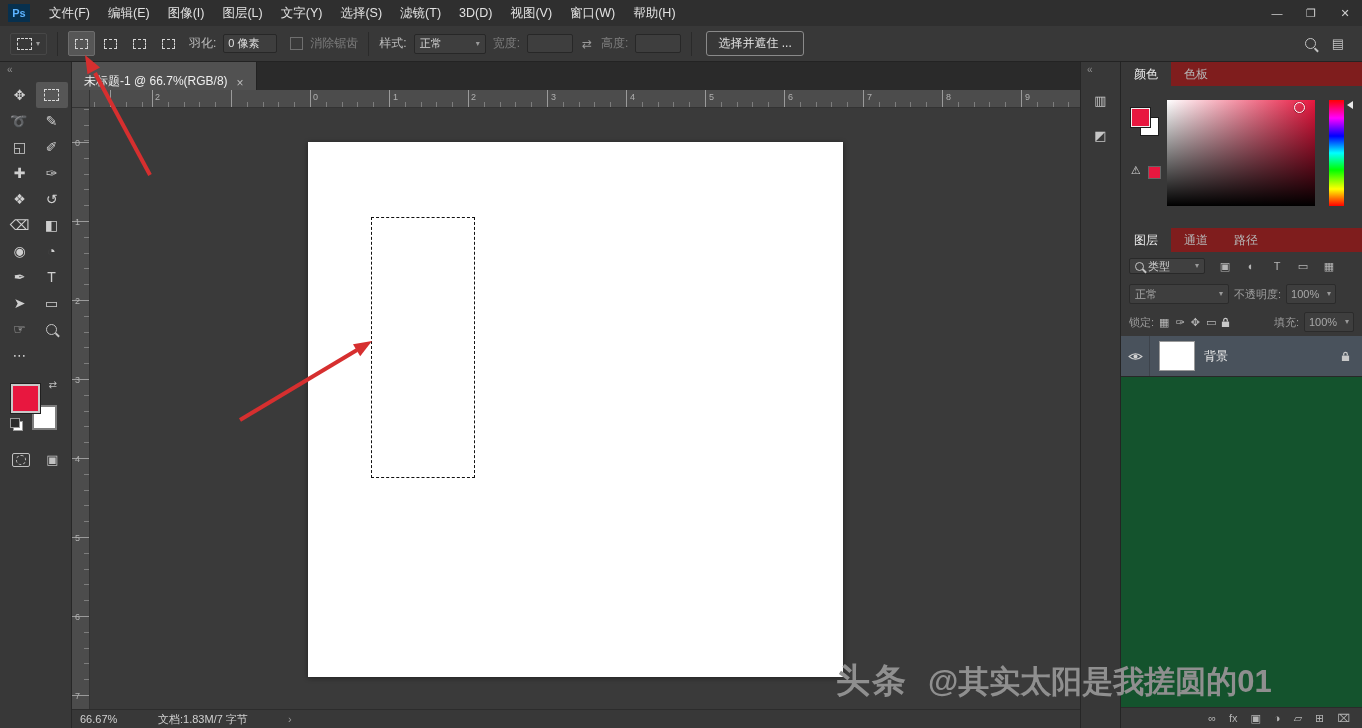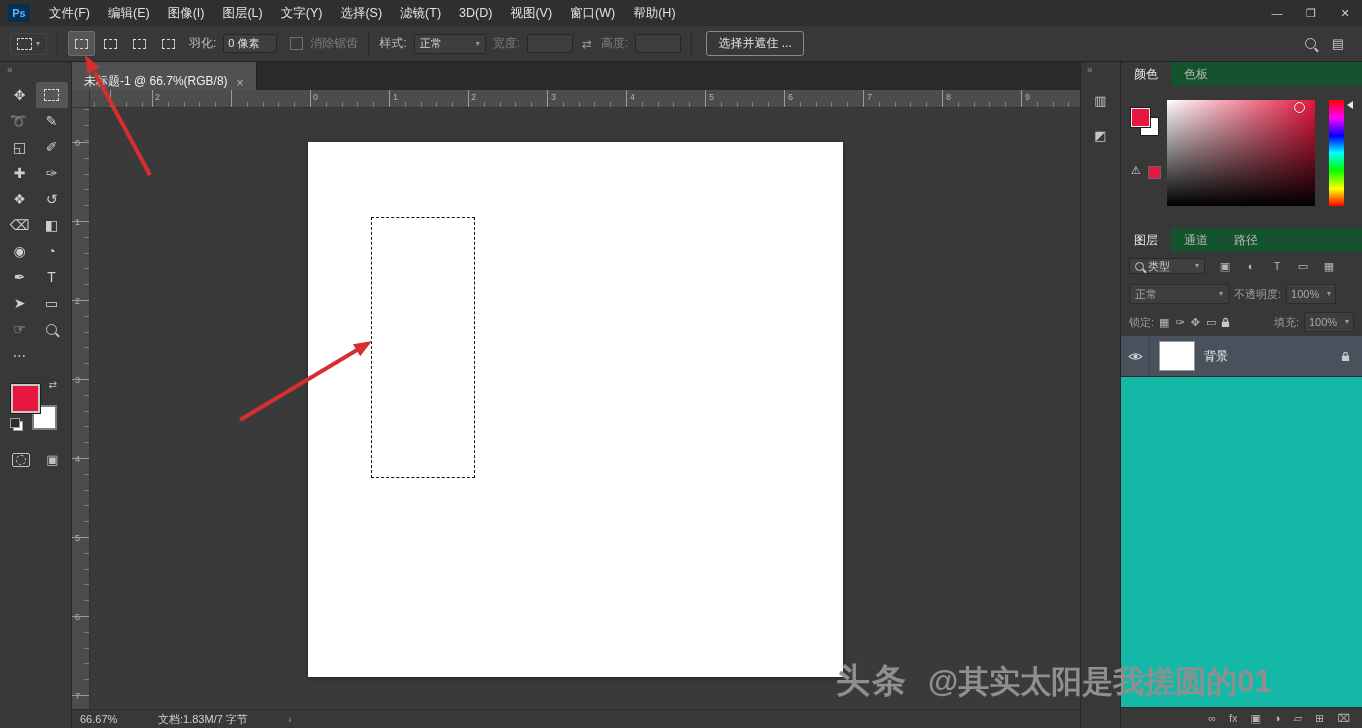--- a/index.html
+++ b/index.html
@@ -86,21 +86,21 @@
   .sdoc{width:122px;}
   .schev{color:#9a9a9a;margin-left:8px;}
   
   .dock{position:absolute;left:1080px;top:62px;bottom:0;width:40px;background:#383838;border-left:1px solid #262626;box-sizing:border-box;}
   .dcollapse{height:16px;line-height:16px;padding-left:6px;font-size:10px;color:#8f8f8f;}
   .dicon{width:28px;height:26px;margin:9px auto 0 auto;display:flex;align-items:center;justify-content:center;border-radius:3px;}
   .dg{font-size:13px;color:#c6c6c6;}
   
   .panels{position:absolute;left:1120px;right:0;top:62px;bottom:0;background:#383838;border-left:1px solid #242424;
           display:flex;flex-direction:column;box-sizing:border-box;}
-  .ptabs{height:24px;background:#14532d;display:flex;flex-shrink:0;}
+  .ptabs{height:24px;background:#7f1d1d;display:flex;flex-shrink:0;}
   .ptab{padding:0 13px;line-height:24px;font-size:12px;color:#b5b5b5;}
   .ptab.on{background:#383838;color:#ececec;}
   .colorpanel{height:142px;position:relative;flex-shrink:0;background:#383838;}
   .cp-fg{position:absolute;left:10px;top:22px;width:17px;height:17px;background:var(--red,#e8173f);
          border:1px solid #f0f0f0;box-shadow:0 0 0 1px #1d1d1d;z-index:2;}
   .cp-bg{position:absolute;left:19px;top:31px;width:17px;height:17px;background:#fff;border:1px solid #1d1d1d;z-index:1;}
   .cp-warn{position:absolute;left:10px;top:78px;font-size:11px;color:#d8d8d8;}
   .cp-warnsw{position:absolute;left:27px;top:80px;width:11px;height:11px;background:var(--red,#e8173f);border:1px solid #666;}
   .satmap{position:absolute;left:46px;top:14px;width:148px;height:106px;
           background-image:linear-gradient(180deg,rgba(0,0,0,0),#000),linear-gradient(90deg,#fff,var(--red,#e8173f));}
@@ -117,21 +117,21 @@
   .fbtn{width:22px;height:20px;display:flex;align-items:center;justify-content:center;font-size:11px;color:#b5b5b5;}
   .blendbox{width:100px;height:20px;background:#3e3e3e;border:1px solid #2b2b2b;border-radius:2px;display:flex;
             align-items:center;padding:0 5px;font-size:11px;color:#a8a8a8;box-sizing:border-box;}
   .blendbox .caret{margin-left:auto;}
   .plabel{font-size:11px;color:#9d9d9d;white-space:nowrap;}
   .valbox{width:50px;height:20px;background:#3e3e3e;border:1px solid #2b2b2b;border-radius:2px;display:flex;
           align-items:center;padding:0 4px;font-size:11px;color:#a8a8a8;box-sizing:border-box;}
   .valbox .caret{margin-left:auto;}
   .lockbtns{display:flex;gap:6px;align-items:center;}
   .lkb{font-size:11px;color:#b5b5b5;}
-  .layerlist{flex:1;background:#14b8a6;overflow:hidden;}
+  .layerlist{flex:1;background:#14532d;overflow:hidden;}
   .layerrow{height:40px;background:#49525c;display:flex;align-items:center;border-bottom:1px solid #282828;}
   .eyebox{width:28px;align-self:stretch;display:flex;align-items:center;justify-content:center;border-right:1px solid #3d434b;}
   .thumb{width:36px;height:30px;background:#fff;border:1px solid #9a9a9a;margin:0 9px;box-sizing:border-box;}
   .lname{font-size:12px;color:#e8e8e8;}
   .locksvg{margin-left:auto;margin-right:12px;display:inline-flex;}
   .pbottom{height:20px;background:#383838;border-top:1px solid #2b2b2b;display:flex;justify-content:flex-end;
            align-items:center;gap:13px;padding-right:12px;flex-shrink:0;}
   .pbi{font-size:11px;color:#b3b3b3;}
   
   .watermark{position:absolute;left:836px;top:658px;z-index:60;color:#8f8f8f;font-weight:bold;white-space:nowrap;display:flex;align-items:baseline;gap:20px;}

